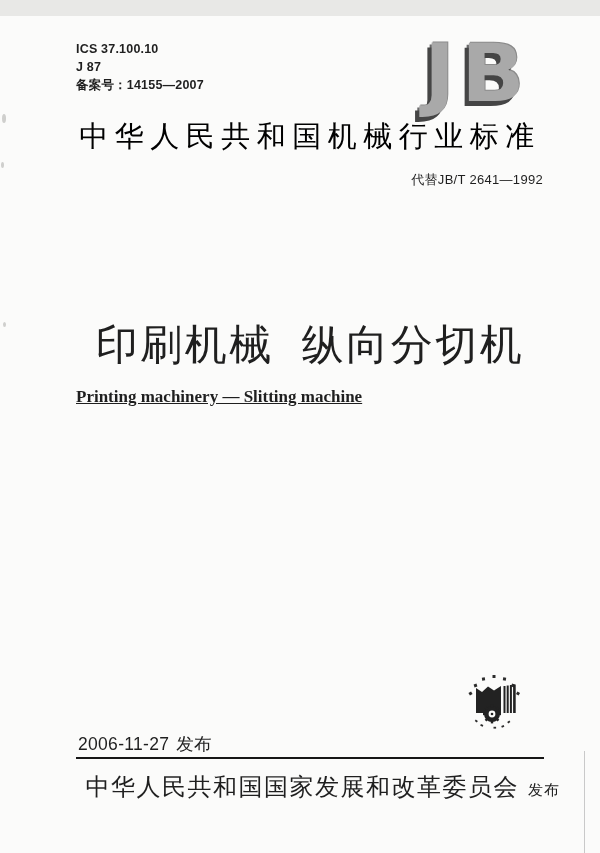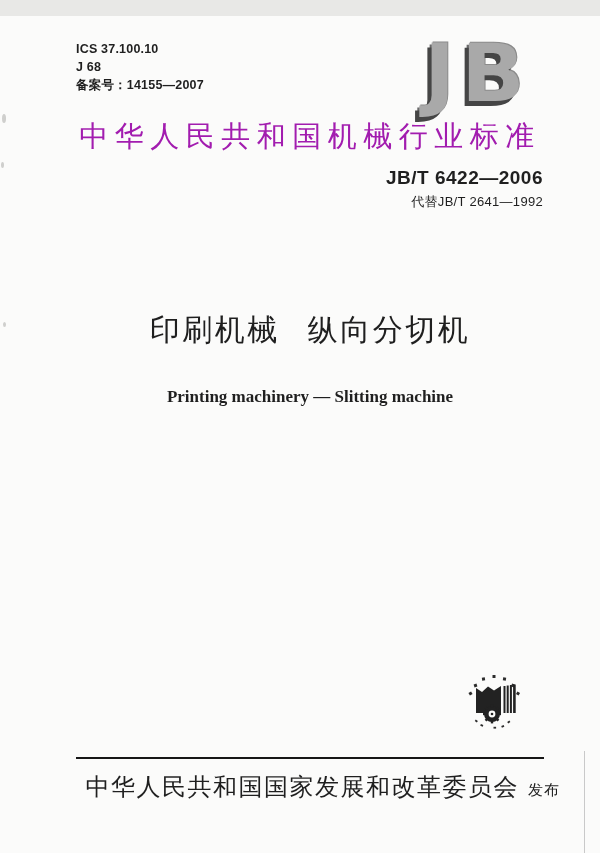--- a/index.html
+++ b/index.html
@@ -18,35 +18,35 @@
     position:absolute;left:424px;top:18px;
     font-family:"DejaVu Sans",sans-serif;font-weight:900;font-size:80px;line-height:1;
     color:#a9a9a9;letter-spacing:6px;
     text-shadow:-4px 5px 0 #454545,-2px 2px 0 #6a6a6a,1px -1px 0 #8b8b8b;
     transform:scaleX(1.04);transform-origin:left top;
   }
   
   .heading{
     position:absolute;left:76px;width:468px;top:101px;
     text-align:center;font-size:29px;font-weight:500;letter-spacing:6.5px;
-    white-space:nowrap;color:#a21caf;
+    white-space:nowrap;color:#000000;
   }
   
   .stdnum{position:absolute;right:57px;top:151px;text-align:right;}
   .stdnum .num{font-size:19px;font-weight:700;letter-spacing:.5px;}
   .stdnum .rep{font-size:13px;font-weight:400;margin-top:4px;letter-spacing:.3px;}
   
   .title-cn{
-    position:absolute;left:76px;width:468px;top:294px;
-    text-align:center;font-size:30px;font-weight:500;letter-spacing:2.5px;white-space:nowrap;
+    position:absolute;left:76px;width:468px;top:301px;
+    text-align:center;font-size:42px;font-weight:500;letter-spacing:2.5px;white-space:nowrap;
   }
   .title-cn .gap{display:inline-block;width:28px;}
   .title-en{
     position:absolute;left:76px;width:468px;top:371px;
-    text-align:center;font-family:"Liberation Serif",serif;font-size:17px;font-weight:700;
+    font-family:"Liberation Serif",serif;font-size:17px;font-weight:700;text-decoration:underline;
   }
   
   .seal{position:absolute;left:463px;top:654px;width:64px;height:62px;}
   
   .dates{
     position:absolute;left:78px;right:57px;top:716px;
     display:flex;justify-content:space-between;
     font-size:17.5px;font-weight:500;letter-spacing:.3px;
   }
   .dates .lbl{margin-left:7px;}
@@ -65,30 +65,29 @@
   .s2{left:1px;top:146px;width:3px;height:6px;}
   .s3{left:3px;top:306px;width:3px;height:5px;}
 </style>
 </head>
 <body>
 
 <div class="page">
 
   <div class="meta">
     <div>ICS 37.100.10</div>
-    <div>J 68</div>
+    <div>J 87</div>
     <div>备案号：14155—2007</div>
   </div>
 
   <div class="logo">JB</div>
 
   <div class="heading">中华人民共和国机械行业标准</div>
 
   <div class="stdnum">
-    <div class="num">JB/T 6422—2006</div>
     <div class="rep">代替JB/T 2641—1992</div>
   </div>
 
   <div class="title-cn">
     <span>印刷机械</span><span class="gap"></span><span>纵向分切机</span>
   </div>
 
   <div class="title-en">Printing machinery — Slitting machine</div>
 
   <div class="seal">
@@ -131,20 +130,23 @@
         <rect x="12" y="49" width="2.6" height="1.8" transform="rotate(35 13.3 49.9)"></rect>
         <rect x="17.5" y="53.5" width="2.6" height="1.8" transform="rotate(20 18.8 54.4)"></rect>
         <rect x="38.5" y="54.5" width="2.6" height="1.8" transform="rotate(-20 39.8 55.4)"></rect>
         <rect x="44.5" y="50" width="2.6" height="1.8" transform="rotate(-35 45.8 50.9)"></rect>
         <rect x="30.5" y="55.8" width="2.6" height="1.8"></rect>
       </g>
     </svg>
   </div>
 
   <div class="dates">
+    <div>
+      <span>2006-11-27</span><span class="lbl">发布</span>
+    </div>
   </div>
 
   <div class="rule"></div>
 
   <div class="issuer">
     <span>中华人民共和国国家发展和改革委员会</span><span class="suffix">发布</span>
   </div>
 
   <div class="edge-r"></div>
   <div class="edge-b"></div>

